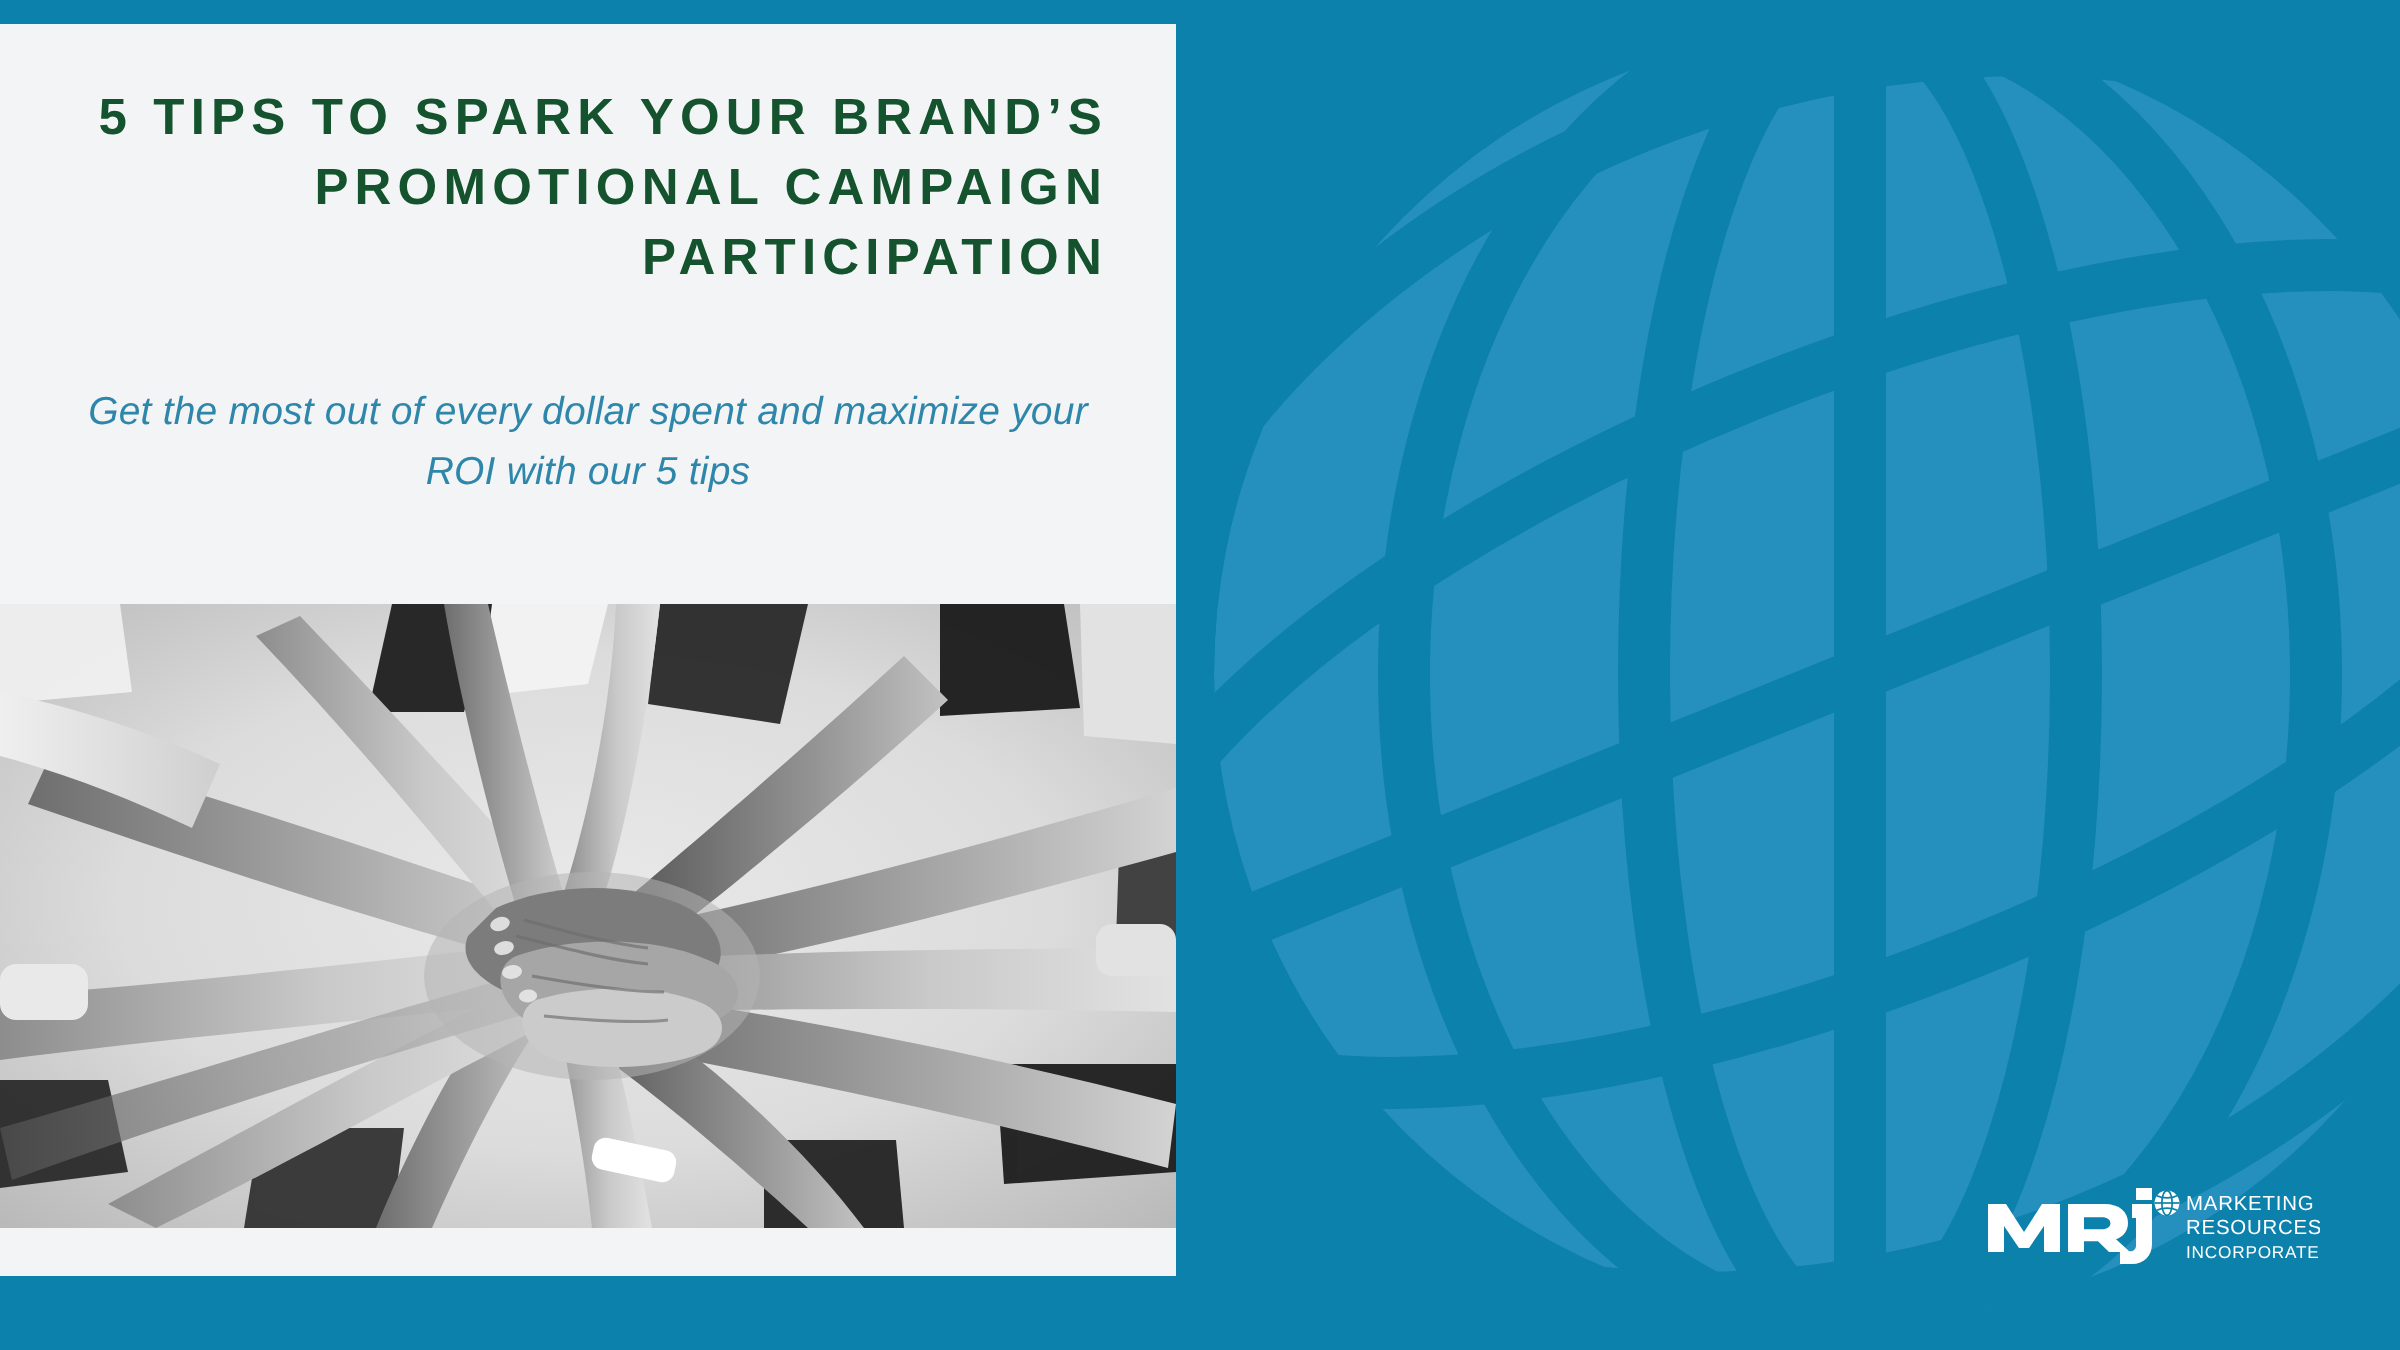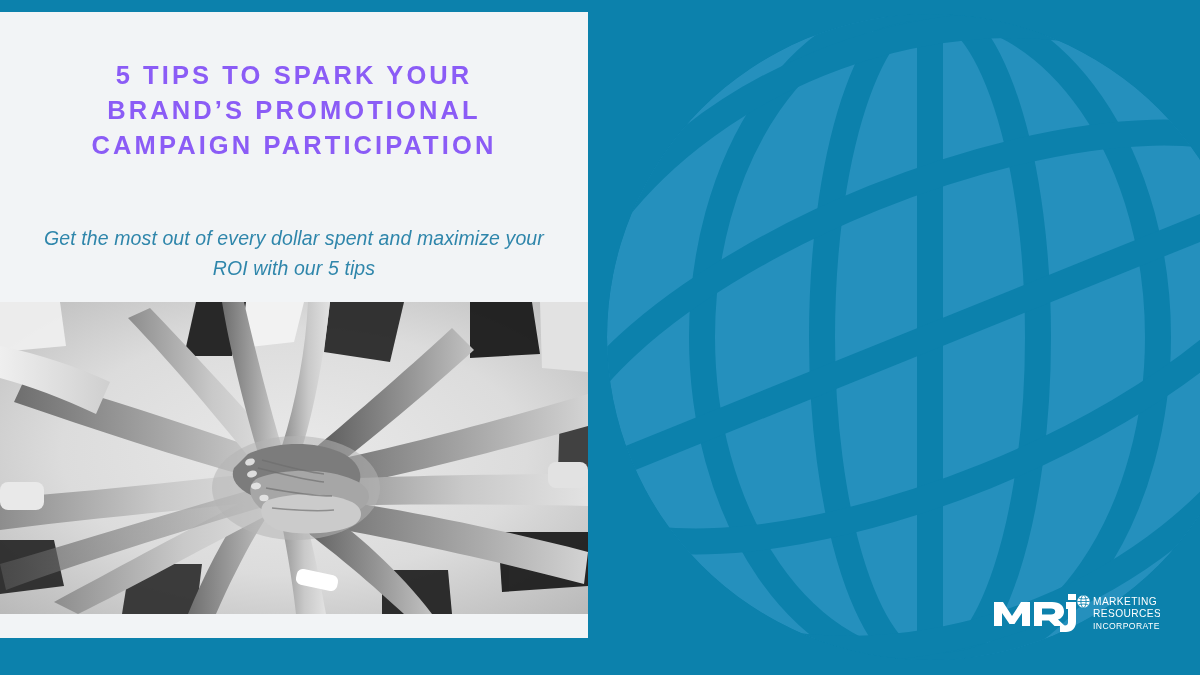--- a/index.html
+++ b/index.html
@@ -36,32 +36,32 @@
     background: #f2f4f6;
     overflow: hidden;
   }
 
   #card-text {
     padding: 30px 34px 0 34px;
     box-sizing: border-box;
   }
 
   .headline {
-    margin: 16px;
-    color: #8b5cf6;
+    margin: 0;
+    color: #14532d;
     font-size: 25.5px;
     font-weight: bold;
     letter-spacing: 3.1px;
     line-height: 35px;
-    text-align: center;
+    text-align: right;
     text-transform: uppercase;
   }
 
   .subhead {
-    margin: 60px 0 0 0;
+    margin: 44px 0 0 0;
     color: #2f86ab;
     font-size: 19.5px;
     font-style: italic;
     line-height: 30px;
     text-align: center;
     letter-spacing: 0.1px;
   }
 
   
   #photo {

